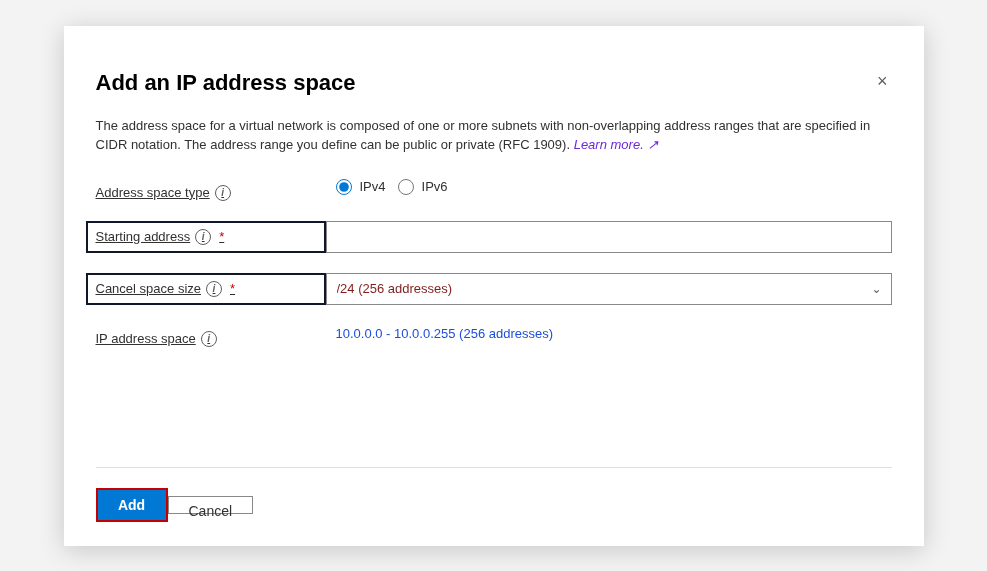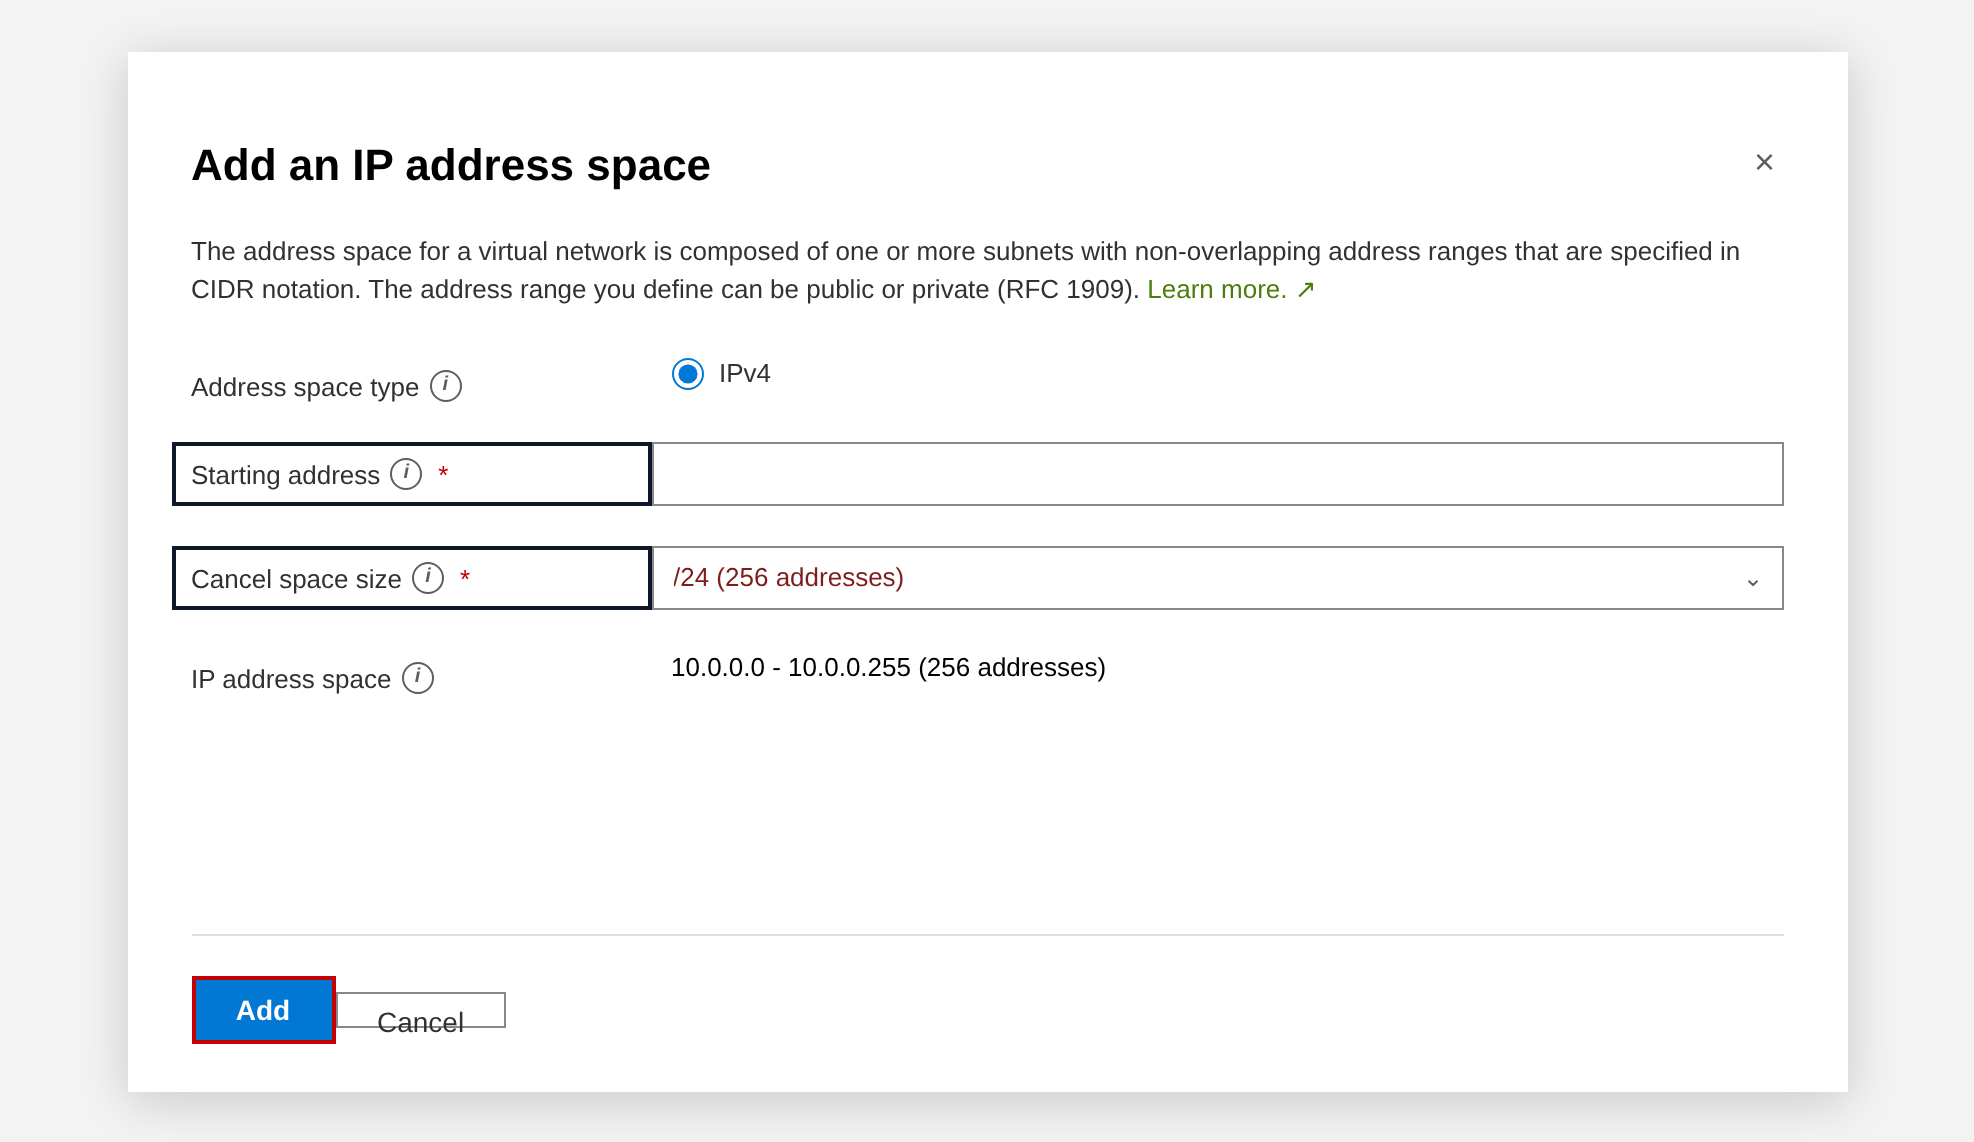--- a/index.html
+++ b/index.html
@@ -44,40 +44,42 @@
       padding: 2px 4px;
       line-height: 1;
     }
     .description {
       font-size: 13px;
       color: #323130;
       line-height: 1.5;
       margin-bottom: 24px;
     }
     .learn-more {
-      color: #4d7c0f;
+      color: #6d28d9;
       text-decoration: none;
+      font-style: italic;
     }
     .form-section {
       flex: 1;
     }
     .form-row {
       display: flex;
       align-items: flex-start;
       margin-bottom: 20px;
     }
     .form-label {
       width: 240px;
       min-width: 240px;
       display: flex;
-      align-items: flex-end;
+      align-items: flex-start;
       gap: 5px;
       font-size: 13px;
       color: #323130;
       padding-top: 6px;
+      text-decoration: underline;
     }
     .form-label.highlighted {
       border: 2px solid #0f172a;
       padding: 6px 8px;
       padding-top: 6px;
       margin-left: -10px;
     }
     .info-icon {
       display: inline-flex;
       align-items: center;
@@ -151,21 +153,21 @@
       position: absolute;
       right: 10px;
       top: 50%;
       transform: translateY(-50%);
       pointer-events: none;
       color: #605e5c;
       font-size: 12px;
     }
     .ip-space-value {
       font-size: 13px;
-      color: #000000;
+      color: #1d4ed8;
       padding-top: 6px;
     }
     .divider {
       border: none;
       border-top: 1px solid #e1dfdd;
       margin: 24px 0 20px 0;
     }
     .footer {
       display: flex;
       align-items: center;
@@ -215,20 +217,24 @@
     <div class="form-row">
       <div class="form-label">
         <span>Address space type</span>
         <span class="info-icon">i</span>
       </div>
       <div class="form-control">
         <div class="radio-group">
           <label class="radio-option">
             <input type="radio" class="radio-input" name="addrtype" checked="" style="">
             <span>IPv4</span>
+          </label>
+          <label class="radio-option">
+            <input type="radio" class="radio-input" name="addrtype" style="">
+            <span>IPv6</span>
           </label>
         </div>
       </div>
     </div>
 
     <div class="form-row">
       <div class="form-label highlighted">
         <span>Starting address</span>
         <span class="info-icon">i</span>
         <span class="required-star">*</span>

